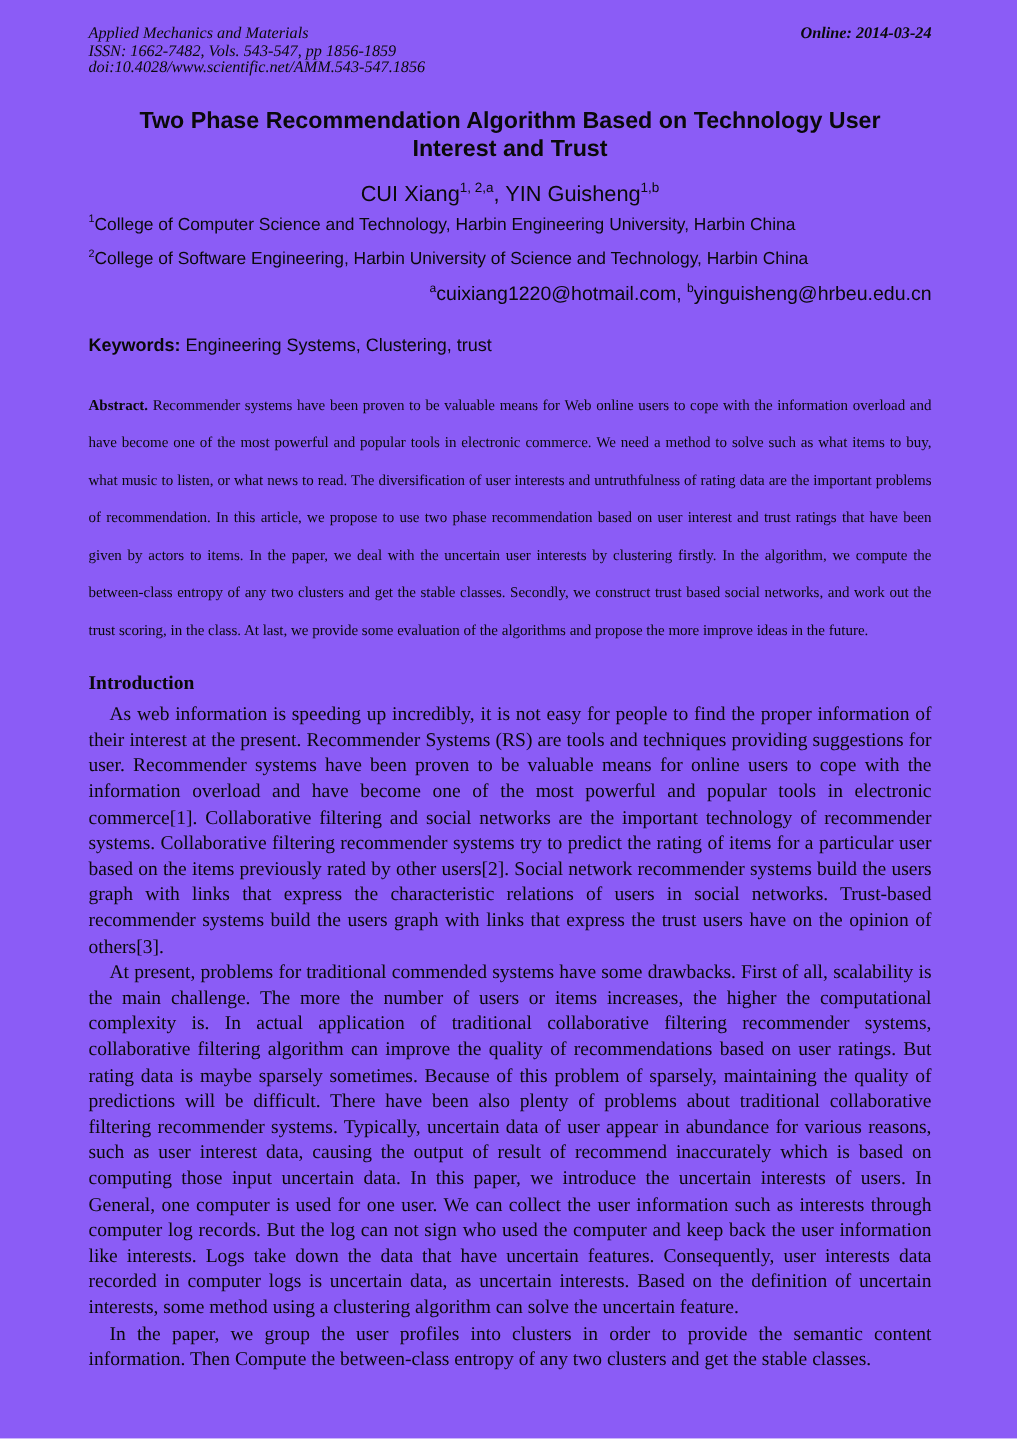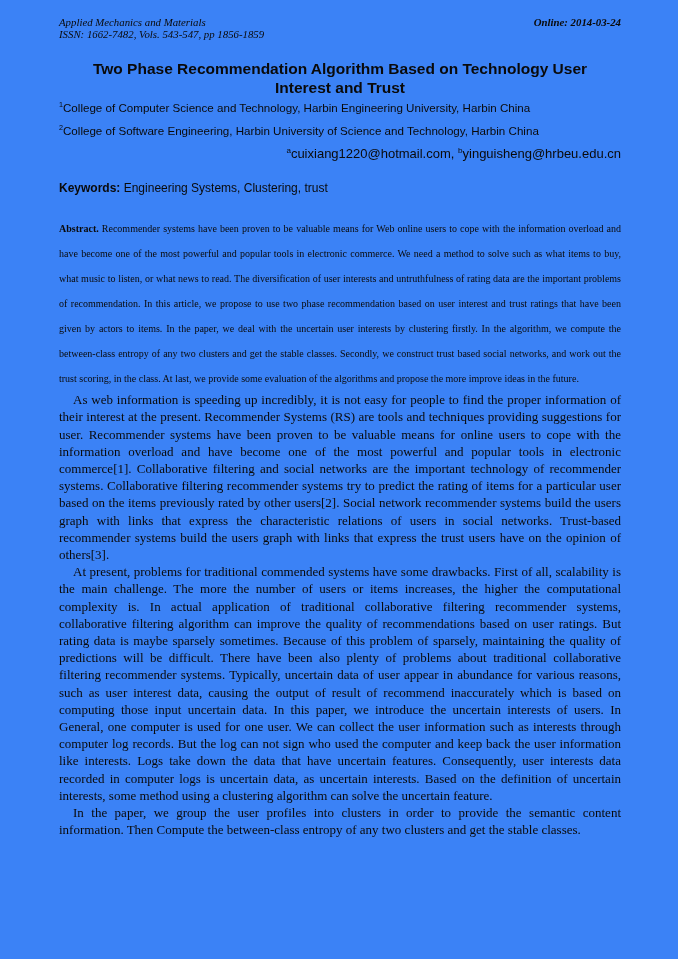--- a/index.html
+++ b/index.html
@@ -1,21 +1,21 @@
 <!DOCTYPE html>
 <html><head>
 <meta charset="utf-8">
 <style>
   html, body { margin: 0; padding: 0; background: #ffffff; }
   .page {
     position: relative;
     width: 678px;
     height: 959px;
     margin: 0;
-    background: #3b82f6;
+    background: #8b5cf6;
     box-sizing: border-box;
     padding: 17px 57px 0 59px;
     font-family: "Liberation Serif", serif;
     color: #0a0a0a;
     overflow: hidden;
   }
   
   .header {
     display: flex;
     justify-content: space-between;
@@ -97,35 +97,38 @@
 </style>
 </head>
 <body>
 
 <div class="page">
 
   <div class="header">
     <div class="header-left">
       <div>Applied Mechanics and Materials</div>
       <div>ISSN: 1662-7482, Vols. 543-547, pp 1856-1859</div>
+      <div>doi:10.4028/www.scientific.net/AMM.543-547.1856</div>
     </div>
     <div class="header-right">Online: 2014-03-24</div>
   </div>
 
   <h1 class="title">Two Phase Recommendation Algorithm Based on Technology User Interest and Trust</h1>
 
+  <div class="authors"><span>CUI Xiang</span><sup>1, 2,a</sup><span>, </span><span>YIN Guisheng</span><sup>1,b</sup></div>
 
   <div class="affil"><sup>1</sup><span>College of Computer Science and Technology, Harbin Engineering University, Harbin China</span></div>
 
   <div class="affil affil-2"><sup>2</sup><span>College of Software Engineering, Harbin University of Science and Technology, Harbin China</span></div>
 
   <div class="emails"><sup>a</sup><span>cuixiang1220@hotmail.com,</span> <sup>b</sup><span>yinguisheng@hrbeu.edu.cn</span></div>
 
   <p class="keywords"><b>Keywords:</b><span> Engineering Systems, Clustering, trust</span></p>
 
   <p class="abstract"><b>Abstract.</b><span> Recommender systems have been proven to be valuable means for Web online users to cope with the information overload and have become one of the most powerful and popular tools in electronic commerce. We need a method to solve such as what items to buy, what music to listen, or what news to read. The diversification of user interests and untruthfulness of rating data are the important problems of recommendation. In this article, we propose to use two phase recommendation based on user interest and trust ratings that have been given by actors to items. In the paper, we deal with the uncertain user interests by clustering firstly. In the algorithm, we compute the between-class entropy of any two clusters and get the stable classes. Secondly, we construct trust based social networks, and work out the trust scoring, in the class. At last, we provide some evaluation of the algorithms and propose the more improve ideas in the future.</span></p>
 
+  <h2 class="section-heading">Introduction</h2>
 
   <p class="body-para">As web information is speeding up incredibly, it is not easy for people to find the proper information of their interest at the present. Recommender Systems (RS) are tools and techniques providing suggestions for user. Recommender systems have been proven to be valuable means for online users to cope with the information overload and have become one of the most powerful and popular tools in electronic commerce[1]. Collaborative filtering and social networks are the important technology of recommender systems. Collaborative filtering recommender systems try to predict the rating of items for a particular user based on the items previously rated by other users[2]. Social network recommender systems build the users graph with links that express the characteristic relations of users in social networks. Trust-based recommender systems build the users graph with links that express the trust users have on the opinion of others[3].</p>
   <p class="body-para">At present, problems for traditional commended systems have some drawbacks. First of all, scalability is the main challenge. The more the number of users or items increases, the higher the computational complexity is. In actual application of traditional collaborative filtering recommender systems, collaborative filtering algorithm can improve the quality of recommendations based on user ratings. But rating data is maybe sparsely sometimes. Because of this problem of sparsely, maintaining the quality of predictions will be difficult. There have been also plenty of problems about traditional collaborative filtering recommender systems. Typically, uncertain data of user appear in abundance for various reasons, such as user interest data, causing the output of result of recommend inaccurately which is based on computing those input uncertain data. In this paper, we introduce the uncertain interests of users. In General, one computer is used for one user. We can collect the user information such as interests through computer log records. But the log can not sign who used the computer and keep back the user information like interests. Logs take down the data that have uncertain features. Consequently, user interests data recorded in computer logs is uncertain data, as uncertain interests.  Based on the definition of uncertain interests, some method using a clustering algorithm can solve the uncertain feature.</p>
   <p class="body-para">In the paper, we group the user profiles into clusters in order to provide the semantic content information. Then Compute the between-class entropy of any two clusters and get the stable classes.</p>
 
 </div>
 
 </body></html>

